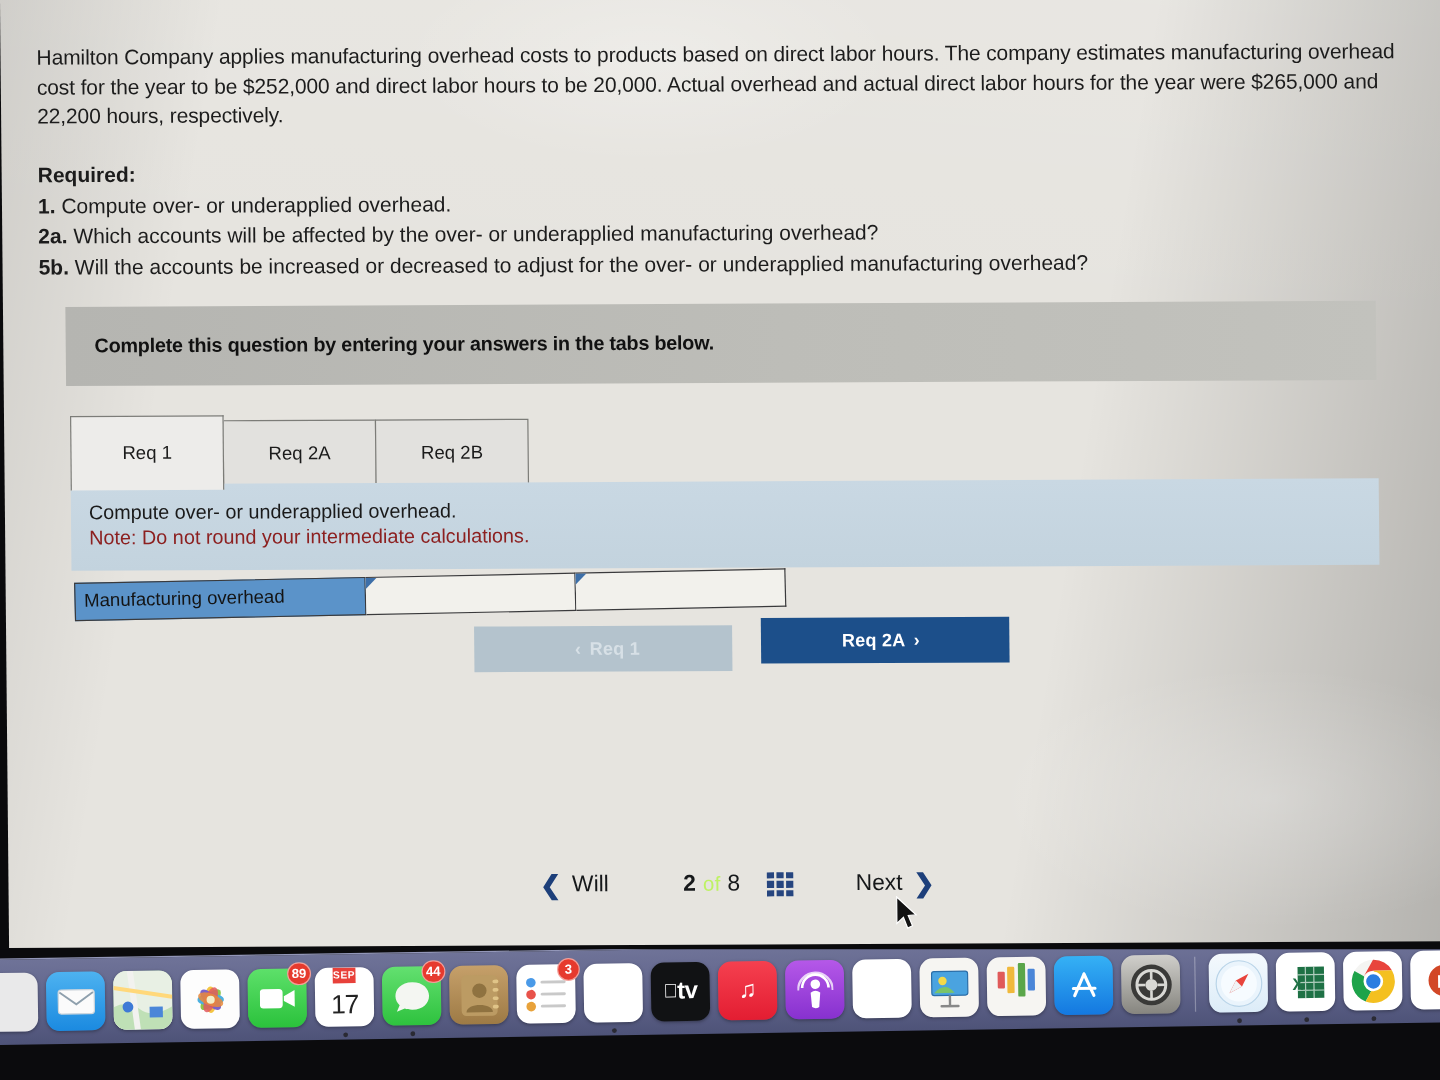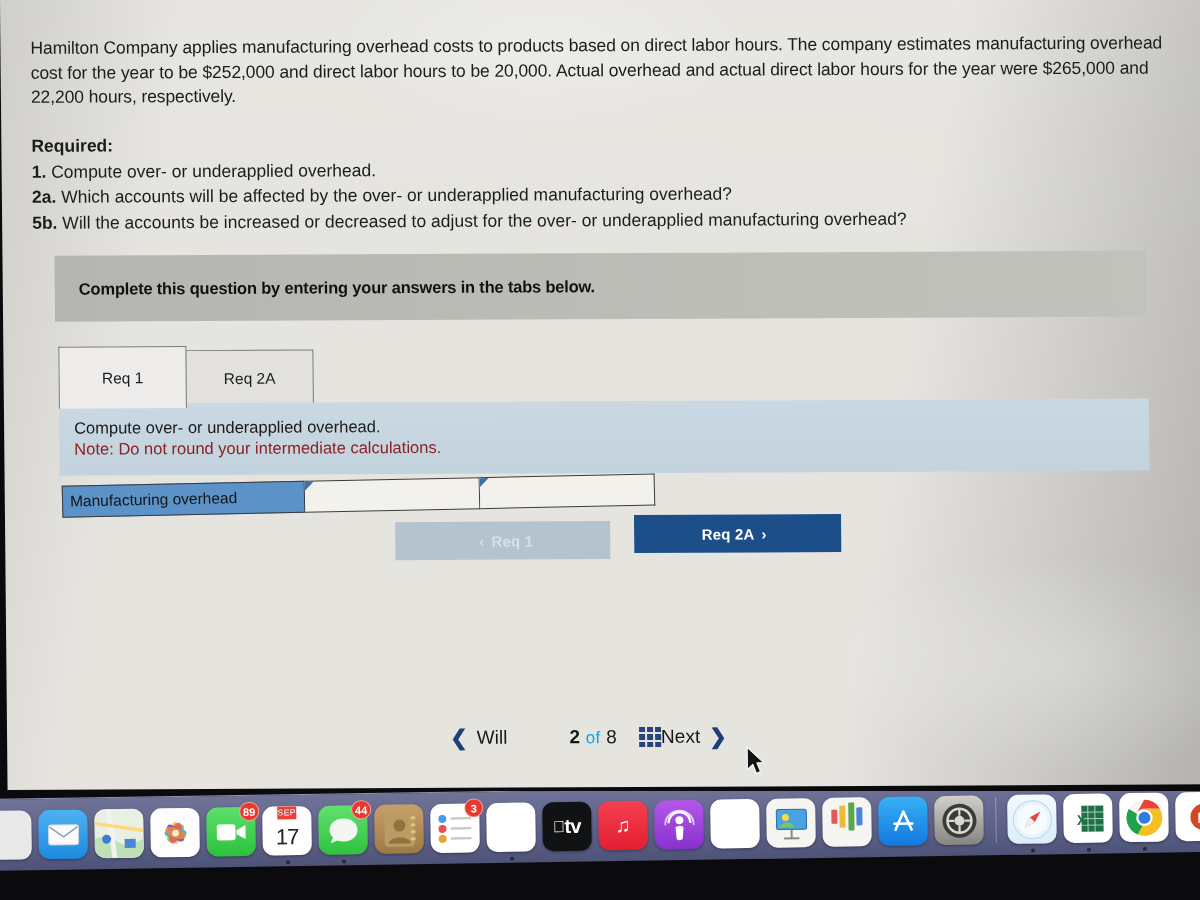--- a/index.html
+++ b/index.html
@@ -219,31 +219,31 @@
     font-size: 19px;
     color: #16181a;
   }
   #pagination .prev, #pagination .next {
     display: flex; align-items: center; gap: 9px;
     font-weight: normal;
   }
   #pagination .chev { color: #1d3f7a; font-weight: bold; font-size: 21px; }
   #pagination .counter { margin: 0 0 0 62px; letter-spacing: 0.3px; }
   #pagination .counter b { font-weight: bold; }
-  #pagination .counter .of { font-size: 17px; color: #0ea5e9; text-align: center; }
+  #pagination .counter .of { font-size: 17px; color: #bef264; text-align: center; }
   #grid-icon {
     margin-left: 22px;
     width: 22px; height: 20px;
     display: grid;
     grid-template-columns: repeat(3, 1fr);
     grid-template-rows: repeat(3, 1fr);
     gap: 2px;
   }
   #grid-icon i { background: #26457f; display: block; }
-  #pagination .next { }
+  #pagination .next { margin-left: 52px; }
 
   
   #cursor {
     position: absolute;
     left: 738px;
     top: 750px;
     width: 0; height: 0;
   }
   #cursor svg { display: block; }
 
@@ -323,21 +323,21 @@
   }
 
   
   .ic-launchpad { background: #e9e9ea; display: grid; grid-template-columns: repeat(3,1fr); grid-template-rows: repeat(3,1fr); gap: 3px; padding: 6px; box-sizing: border-box; }
   .ic-launchpad span { border-radius: 2px; display: block; }
   .ic-mail { background: linear-gradient(180deg,#4db2f0,#1b8ae0); }
   .ic-maps { background: linear-gradient(150deg,#dfeedb 0%, #bfe3b9 40%, #eaf1ea 100%); position: relative; }
   .ic-photos { background: #fdfdfd; position: relative; }
   .ic-facetime { background: linear-gradient(180deg,#5de06a,#2bc23c); }
   .ic-calendar { background: #fff; display: flex; flex-direction: column; }
-  .ic-calendar .top { background: #e8413a; color: #fff; font-size: 8.5px; font-weight: normal; text-align: center; line-height: 13px; height: 13px; letter-spacing: 0.5px;}
+  .ic-calendar .top { background: #e8413a; color: #fff; font-size: 8.5px; font-weight: bold; text-align: center; line-height: 13px; height: 13px; letter-spacing: 0.5px;}
   .ic-calendar .day { flex: 1; display: flex; align-items: center; justify-content: center; color: #232323; font-size: 22px; letter-spacing: -1px; }
   .ic-messages { background: linear-gradient(180deg,#63e070,#2ec23e); }
   .ic-contacts { background: linear-gradient(180deg,#c6a06a,#9d7a45); position: relative; }
   .ic-reminders { background: #fff; position: relative; padding: 7px 6px; box-sizing: border-box; }
   .ic-notes { background: #fff; display: flex; flex-direction: column; }
   .ic-notes .top { height: 12px; background: #f3cf4e; }
   .ic-notes .lines { flex: 1; background:
       repeating-linear-gradient(180deg, #fff 0 5px, #e3e1d8 5px 6px); }
   .ic-tv { background: #111214; display: flex; align-items: center; justify-content: center; color: #fff; font-size: 15px; font-weight: bold; letter-spacing: -0.5px;}
   .ic-music { background: linear-gradient(180deg,#f5404f,#e31d32); display: flex; align-items: center; justify-content: center; color: #fff; font-size: 25px; }
@@ -389,20 +389,23 @@
       <div class="txt">Complete this question by entering your answers in the tabs below.</div>
     </div>
 
     <div id="tabs">
       <div class="tab active">
         <span>Req 1</span>
       </div>
       <div class="tab inactive">
         <span>Req 2A</span>
       </div>
+      <div class="tab inactive">
+        <span>Req 2B</span>
+      </div>
     </div>
 
     <div id="blue-panel"></div>
     <div id="panel-text">
       <div>Compute over- or underapplied overhead.</div>
       <div class="note">Note: Do not round your intermediate calculations.</div>
     </div>
 
     <div id="answer-row">
       <div id="mfg-label">Manufacturing overhead</div>

